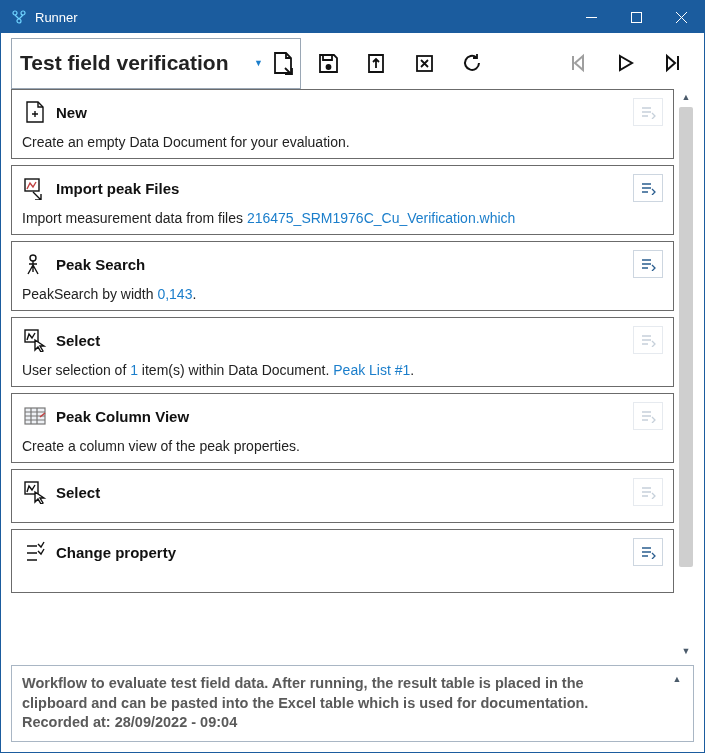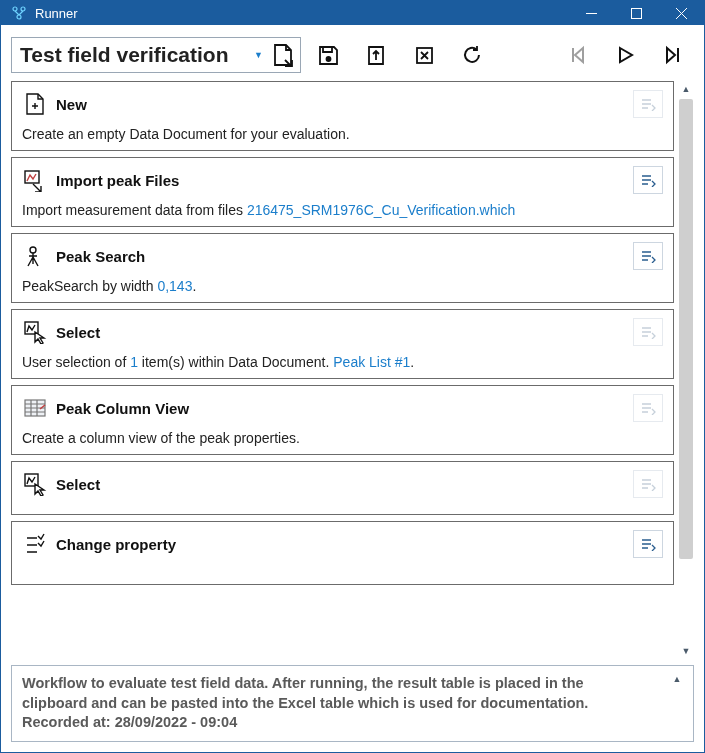--- a/index.html
+++ b/index.html
@@ -1,28 +1,28 @@
 <!DOCTYPE html>
 <html><head>
   <meta charset="utf-8">
   <style>
     * { box-sizing: border-box; margin: 0; padding: 0; }
     html, body { width: 705px; height: 753px; overflow: hidden; font-family: "Segoe UI", Tahoma, sans-serif; }
     
     .window { width: 705px; height: 753px; border: 1px solid #1b5c9e; display: flex; flex-direction: column; background: #fff; }
     
-    .titlebar { height: 24px; background: #1b5c9e; display: flex; align-items: center; color: #fff; }
+    .titlebar { height: 32px; background: #1b5c9e; display: flex; align-items: center; color: #fff; }
     .titlebar-icon { width: 20px; height: 20px; margin-left: 8px; margin-right: 6px; display: flex; align-items: center; justify-content: center; }
     .titlebar-title { flex: 1; font-size: 13px; }
     .winbtn { width: 45px; height: 32px; display: flex; align-items: center; justify-content: center; }
     
     .client { flex: 1; padding: 10px 10px 10px 10px; display: flex; flex-direction: column; gap: 6px; }
     
     .toolbar { height: 40px; display: flex; align-items: center; gap: 0; }
-    .dropdown { flex: 0 0 auto; width: 290px; height: 36px; border: 1px solid #9aa7b5; display: flex; align-items: center; padding: 0 4px 0 8px; background: #fff; }
+    .dropdown { flex: 0 0 auto; width: 290px; height: 51px; border: 1px solid #9aa7b5; display: flex; align-items: center; padding: 0 4px 0 8px; background: #fff; }
     .dropdown-text { flex: 1; font-size: 21px; font-weight: 700; color: #222; }
     .dropdown-arrow { width: 10px; color: #1b7ecb; font-size: 9px; margin-right: 6px; }
     .dropdown-newdoc { width: 26px; height: 28px; display: flex; align-items: center; justify-content: center; }
     .tbar-btn { width: 42px; height: 36px; display: flex; align-items: center; justify-content: center; margin-left: 6px; }
     .tbar-spacer { flex: 1; }
     
     .steps-area { flex: 1; display: flex; gap: 4px; min-height: 0; }
     .steps-list { flex: 1; display: flex; flex-direction: column; gap: 6px; overflow: hidden; }
     .step-card { border: 1px solid #6b6b6b; padding: 8px 10px 8px 10px; background: #fff; }
     .step-head { display: flex; align-items: center; gap: 8px; margin-bottom: 8px; }

